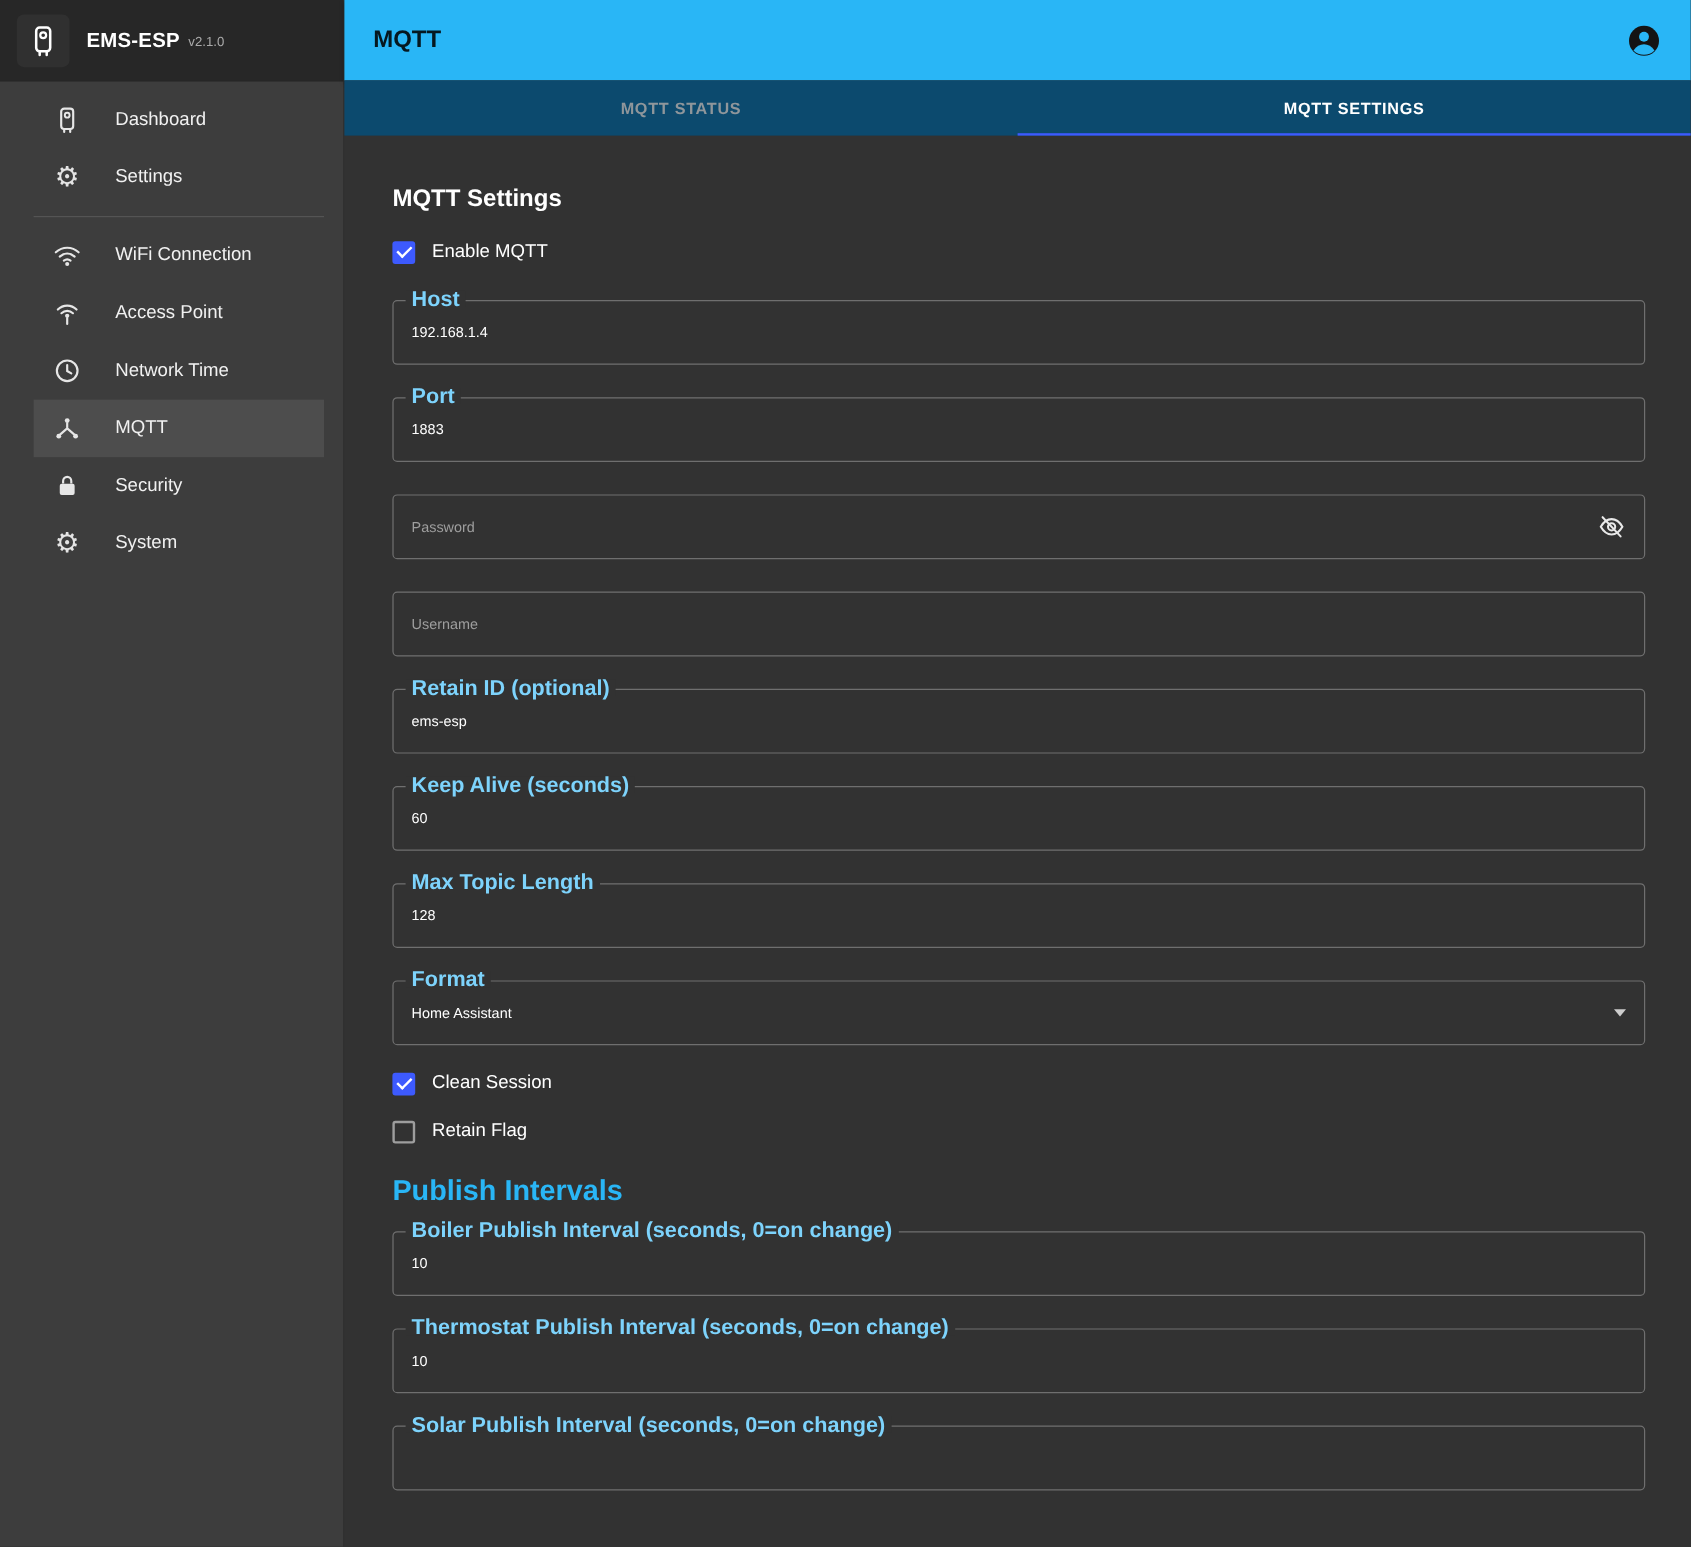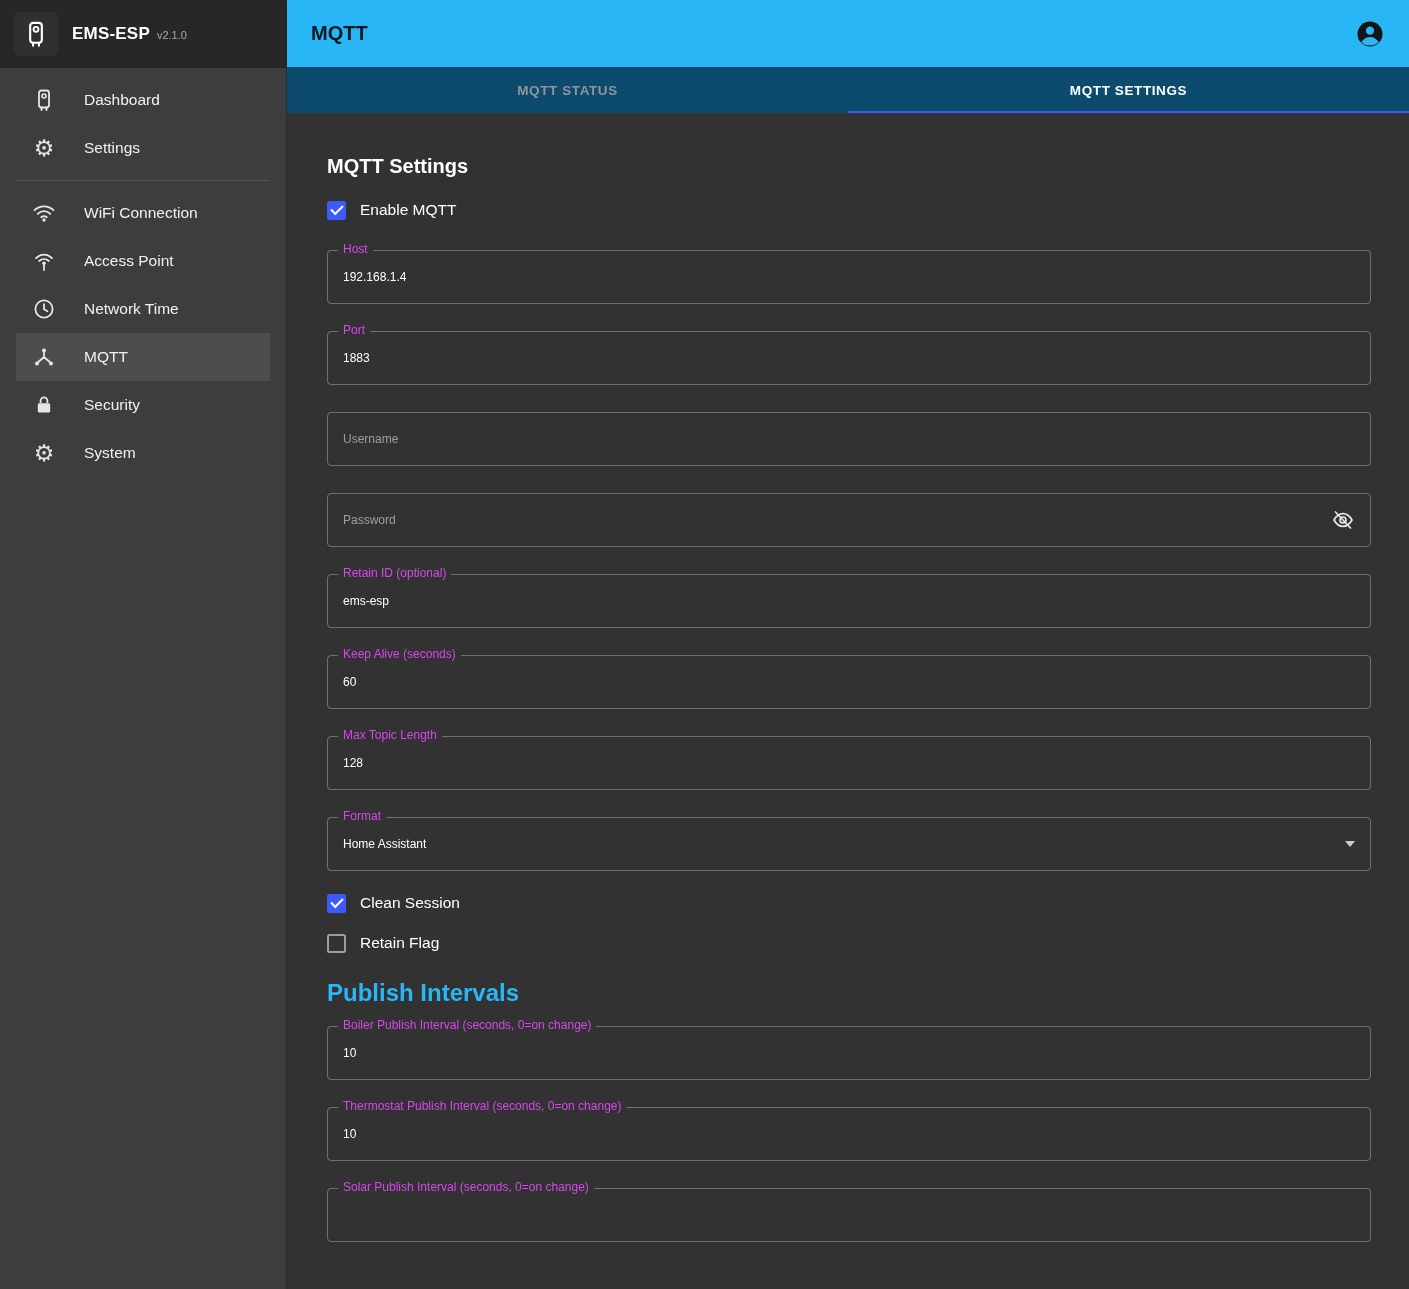--- a/index.html
+++ b/index.html
@@ -17,21 +17,21 @@
     -webkit-font-smoothing:antialiased;
   }
   .app{display:flex;width:100%;height:100%;border-radius:14px;}
 
   
   .sidebar{flex:0 0 287px;width:287px;background:#3d3d3d;display:flex;flex-direction:column;border-right:1px solid rgba(0,0,0,.25);}
   .sidebar-header{height:67px;background:#272727;display:flex;align-items:center;padding:0 14px;flex:0 0 67px;box-shadow:0 1px 0 rgba(0,0,0,.35);}
   .logo-tile{width:44px;height:44px;border-radius:6px;background:#303030;display:flex;align-items:center;justify-content:center;margin-right:14px;}
   .brand{color:#fff;font-weight:bold;font-size:17px;letter-spacing:.2px;}
   .version{color:#a9a9a9;font-size:11px;margin-left:7px;position:relative;top:1px;}
-  .nav{padding:9px 16px;}
+  .nav{padding:9px 16px;margin-left:12px;}
   .nav-item{height:48px;display:flex;align-items:center;padding:0 16px;color:#f1f1f1;font-size:15.5px;cursor:pointer;}
   .nav-item .icon-box{width:24px;height:24px;display:flex;align-items:center;justify-content:center;margin-right:28px;flex:0 0 24px;}
   .nav-item.selected{background:#4d4d4d;}
   .divider{height:1px;background:rgba(255,255,255,.12);margin:8px 0;}
   .gear-glyph{font-family:"DejaVu Sans",sans-serif;font-size:23px;line-height:24px;color:#e4e4e4;}
 
   
   .main{flex:1;display:flex;flex-direction:column;min-width:0;}
   .appbar{height:67px;flex:0 0 67px;background:var(--appbar);display:flex;align-items:center;padding:0 24px;box-shadow:0 2px 4px rgba(0,0,0,.25);}
   .appbar-title{font-size:20px;font-weight:bold;color:rgba(0,0,0,.87);}
@@ -53,21 +53,21 @@
   .check-row.retain{margin-top:16px;text-align:right;}
   .checkbox{width:19px;height:19px;border-radius:2.5px;position:relative;flex:0 0 19px;cursor:pointer;}
   .checkbox.checked{background:var(--accent);}
   .checkbox.checked::after{content:"";position:absolute;left:3.5px;top:4.5px;width:10px;height:5px;border:solid #fff;border-width:0 0 2.2px 2.2px;transform:rotate(-45deg);}
   .checkbox.unchecked{border:2px solid #9e9e9e;background:transparent;}
   .check-label{color:#fff;font-size:15.5px;margin-left:14px;}
 
   .field{position:relative;height:54px;border:1px solid rgba(255,255,255,.3);border-radius:4px;display:flex;align-items:center;padding:0 15px;margin-top:27px;cursor:text;}
   .field.mt-first{margin-top:28px;}
   .field.mt-pub{margin-top:22px;}
-  .field-label{position:absolute;top:-9px;left:10px;padding:0 5px;background:var(--content_bg);font-size:12px;color:#d946ef;white-space:nowrap;line-height:14px;}
+  .field-label{position:absolute;top:-9px;left:10px;padding:0 5px;background:var(--content_bg);font-size:18px;color:#7dd3fc;white-space:nowrap;line-height:14px;font-weight:bold;}
   .field-value{font-size:12px;color:#fff;}
   .field.empty .field-value{color:#9e9e9e;}
   .trailing{margin-left:auto;display:flex;align-items:center;}
   .caret{width:0;height:0;border-left:5px solid transparent;border-right:5px solid transparent;border-top:6px solid #cdcdcd;}
   .eye-btn{cursor:pointer;display:flex;align-items:center;}
 
   svg.icon{display:block;}
 </style>
 </head>
 <body>
@@ -205,34 +205,34 @@
         <span class="field-label">Host</span>
         <span class="field-value">192.168.1.4</span>
       </div>
 
       <div class="field">
         <span class="field-label">Port</span>
         <span class="field-value">1883</span>
       </div>
 
       <div class="field empty">
-        <span class="field-value">Username</span>
-      </div>
-
-      <div class="field empty">
         <span class="field-value">Password</span>
         <span class="trailing eye-btn">
           <svg class="icon" viewBox="0 0 24 24" width="24" height="24" fill="none" stroke="#e8e8e8" stroke-width="1.7" stroke-linecap="round">
             <path d="M3 12 C5.5 7.6 8.5 5.6 12 5.6 C15.5 5.6 18.5 7.6 21 12 C18.5 16.4 15.5 18.4 12 18.4 C8.5 18.4 5.5 16.4 3 12 Z"></path>
             <circle cx="12" cy="12" r="3"></circle>
             <line x1="4.5" y1="4" x2="19.5" y2="20"></line>
           </svg>
         </span>
       </div>
 
+      <div class="field empty">
+        <span class="field-value">Username</span>
+      </div>
+
       <div class="field">
         <span class="field-label">Retain ID (optional)</span>
         <span class="field-value">ems-esp</span>
       </div>
 
       <div class="field">
         <span class="field-label">Keep Alive (seconds)</span>
         <span class="field-value">60</span>
       </div>
 

